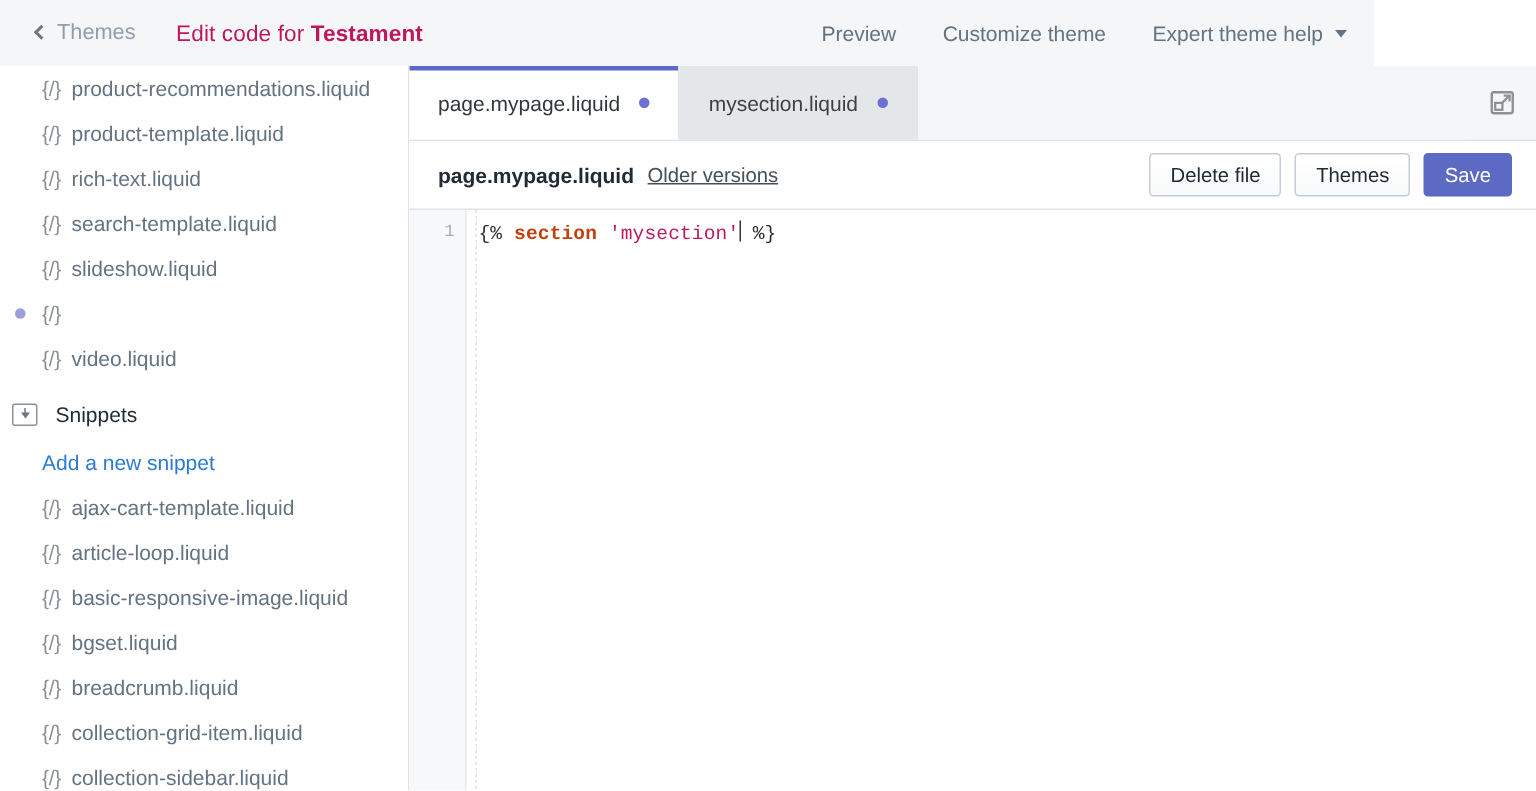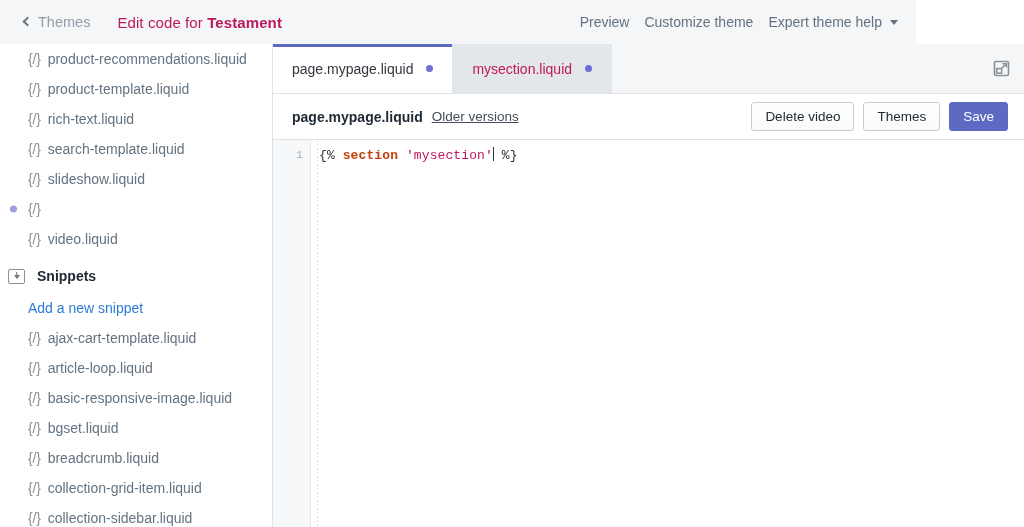--- a/index.html
+++ b/index.html
@@ -28,21 +28,21 @@
   .chev-left {
     display: inline-block; width: 7px; height: 7px;
     border-left: 2px solid #6b7783; border-bottom: 2px solid #6b7783;
     transform: rotate(45deg); margin-bottom: 1px;
   }
   .page-title {
     margin-left: 27px; font-size: 15px; color: #be185d; letter-spacing: .1px;
   }
   .page-title b { font-weight: 700; }
   .topbar-right {
-    margin-left: auto; display: flex; align-items: center; gap: 15px;
+    margin-left: auto; display: flex; align-items: center; gap: 31px;
   }
   .top-link { font-size: 14px; color: #637381; cursor: pointer; white-space: nowrap; }
   .top-link.with-caret { display: flex; align-items: center; gap: 8px; }
   .caret-down {
     width: 0; height: 0;
     border-left: 4.5px solid transparent; border-right: 4.5px solid transparent;
     border-top: 5px solid #637381;
   }
 
   
@@ -82,21 +82,21 @@
   .folder-icon .arr {
     width: 0; height: 0;
     border-left: 3.2px solid transparent; border-right: 3.2px solid transparent;
     border-top: 4px solid #6b7783;
     margin-top: 2px;
   }
   .folder-icon .stem {
     position: absolute; left: 50%; top: 2px; width: 1.6px; height: 5px;
     background: #6b7783; transform: translateX(-50%);
   }
-  .folder-label { font-size: 14px; font-weight: 700; color: #212b36; }
+  .folder-label { font-size: 14px; font-weight: 400; color: #212b36; }
 
   .add-link {
     display: flex; align-items: center; height: 30px; padding-left: 28px;
     font-size: 14px; color: #2b7bd4; cursor: pointer;
   }
 
   
   .pane {
     position: absolute; top: 44px; left: 273px;
     width: 751px; height: 483px; background: #fff;
@@ -104,21 +104,21 @@
 
   
   .tabstrip {
     position: relative; display: flex; align-items: stretch;
     height: 50px; background: #f4f6f8;
     border-bottom: 1px solid #dfe3e8;
   }
   .tab {
     position: relative;
     display: flex; align-items: center; gap: 13px;
-    padding: 0 19px; font-size: 14px; color: #be185d;
+    padding: 0 19px; font-size: 14px; color: #404040;
     cursor: pointer; border-right: 1px solid #dfe3e8;
     background: #e4e7ea;
   }
   .tab.active { background: #ffffff; color: #31373d; }
   .tab.active::before {
     content: ""; position: absolute; left: 0; right: 0; top: 0;
     height: 3px; background: #5c6ac4;
   }
   .tab .tdot { width: 7px; height: 7px; border-radius: 50%; background: #6c6fd4; }
   .tabstrip-filler { flex: 1; background: #f4f6f8; }
@@ -301,21 +301,21 @@
           <path d="M9.6 9.4 L14.3 4.7" stroke="#8c9196" stroke-width="1.5" fill="none"></path>
           <path d="M10.5 4.7 L14.4 4.7 L14.4 8.6" stroke="#8c9196" stroke-width="1.5" fill="none"></path>
         </svg>
       </div>
     </div>
 
     <div class="filehead">
       <span class="filehead-name">page.mypage.liquid</span>
       <span class="older-versions">Older versions</span>
       <div class="filehead-actions">
-        <button class="btn">Delete video</button>
+        <button class="btn">Delete file</button>
         <button class="btn">Themes</button>
         <button class="btn primary">Save</button>
       </div>
     </div>
 
     <div class="editor">
       <div class="gutter">
         <div class="ln">1</div>
       </div>
       <div class="indent-guide"></div>

